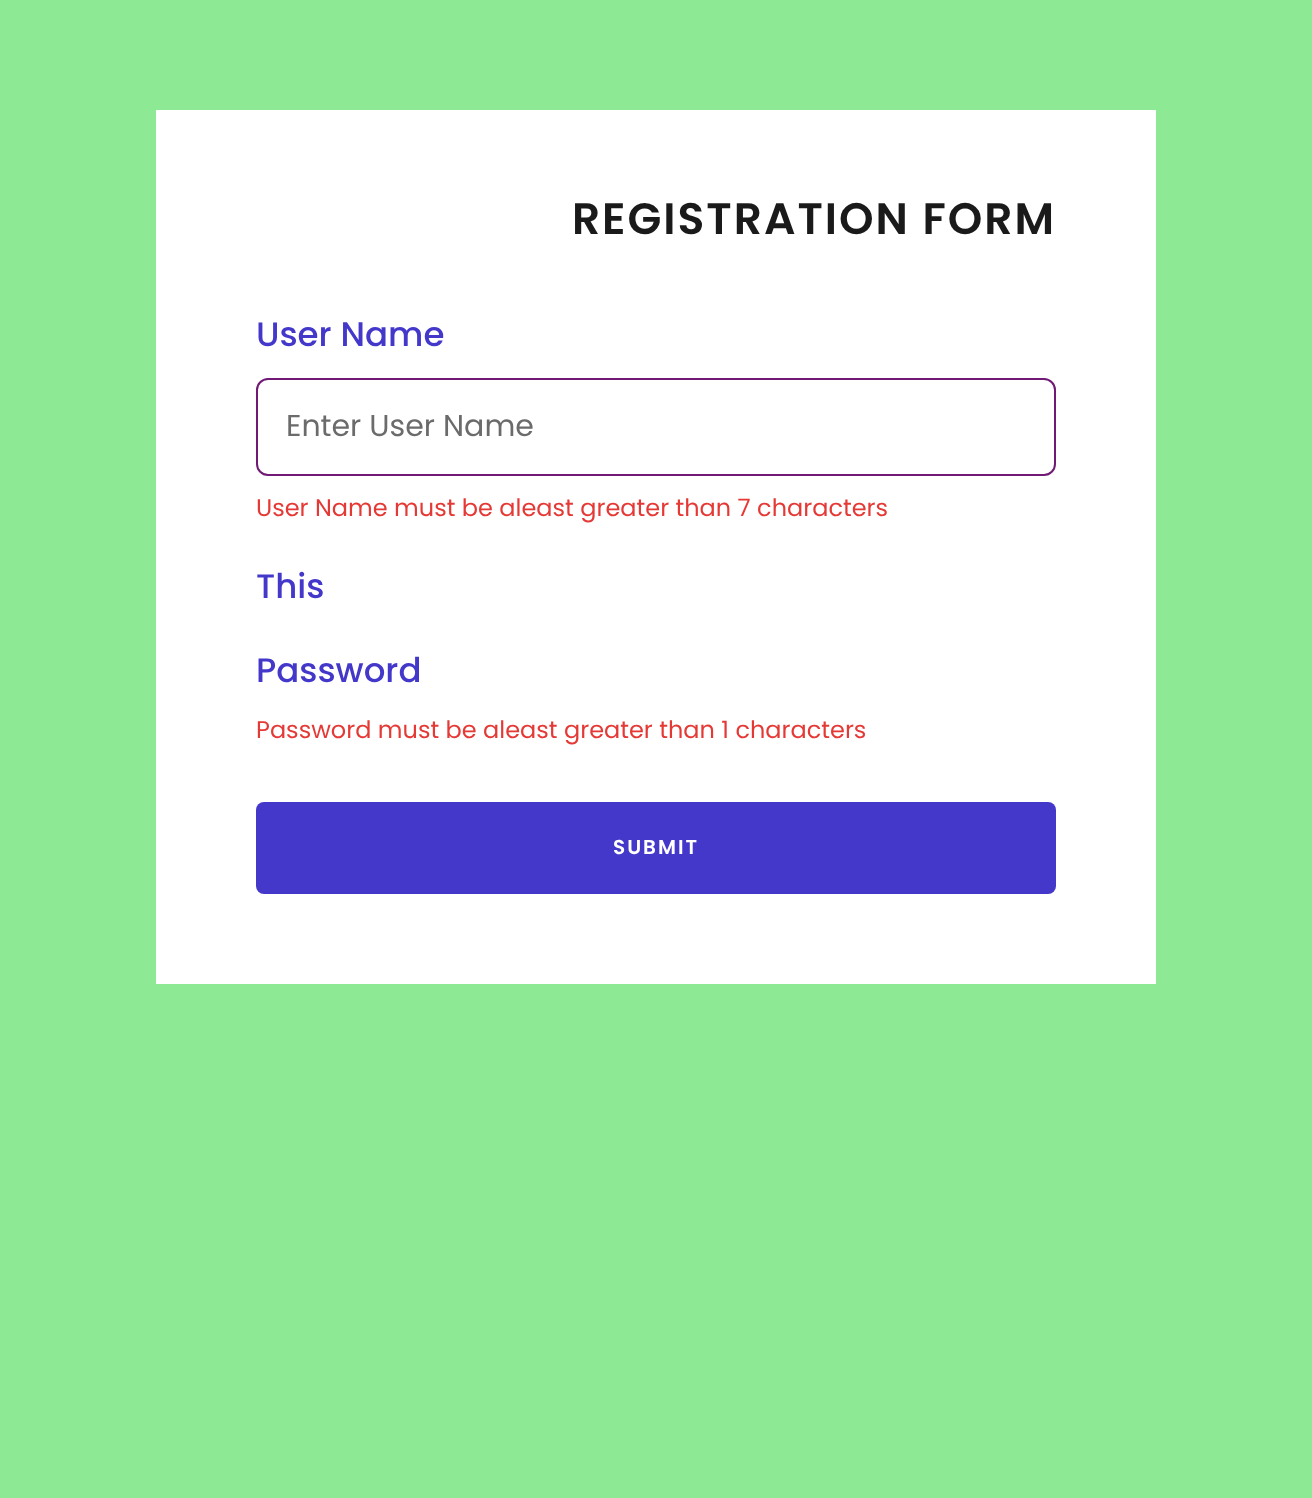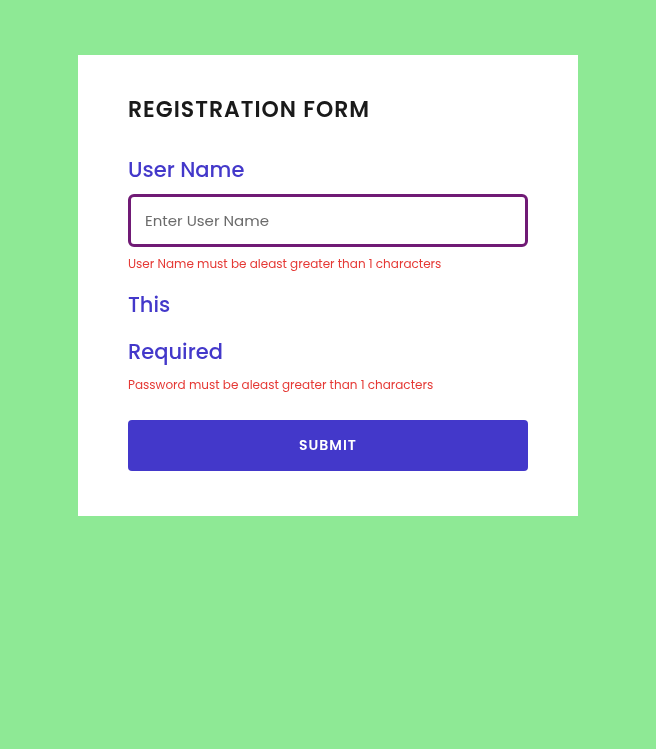--- a/index.html
+++ b/index.html
@@ -16,40 +16,40 @@
       display: flex;
       justify-content: center;
       align-items: flex-start;
     }
     .card {
       background-color: #ffffff;
       width: 500px;
       padding: 38px 50px 45px 50px;
     }
     .title {
-      text-align: left;
+      text-align: right;
       font-size: 22px;
       font-weight: 600;
       letter-spacing: 1px;
       color: #1a1a1a;
       margin-bottom: 28px;
     }
     .field-group {
       margin-bottom: 16px;
     }
     .field-label {
       color: #4338ca;
-      font-size: 21px;
+      font-size: 17px;
       font-weight: 500;
       display: block;
       margin-bottom: 9px;
     }
     .field-input {
       width: 100%;
-      border: 3px solid #701a75;
+      border: 1px solid #701a75;
       border-radius: 6px;
       padding: 12px 14px;
       font-size: 15px;
       color: #333;
       outline: none;
       background: #fff;
     }
     .field-input::placeholder {
       color: #6b6b6b;
     }
@@ -58,44 +58,44 @@
       font-size: 12px;
       margin-top: 8px;
       display: block;
     }
     .submit-btn {
       width: 100%;
       background-color: #4338ca;
       color: #ffffff;
       border: none;
       padding: 15px 0;
-      font-size: 14px;
+      font-size: 10px;
       font-weight: 600;
       letter-spacing: 1px;
       border-radius: 4px;
       cursor: pointer;
       margin-top: 10px;
     }
   </style>
 </head>
 <body>
 
 <div class="card">
   <h1 class="title">REGISTRATION FORM</h1>
 
   <div class="field-group">
     <label class="field-label">User Name</label>
     <input type="text" class="field-input" placeholder="Enter User Name" style="">
-    <span class="error-text">User Name must be aleast greater than 1 characters</span>
+    <span class="error-text">User Name must be aleast greater than 7 characters</span>
   </div>
 
   <div class="field-group">
     <label class="field-label">This</label>
   </div>
 
   <div class="field-group">
-    <label class="field-label">Required</label>
+    <label class="field-label">Password</label>
     <span class="error-text">Password must be aleast greater than 1 characters</span>
   </div>
 
 
   <button class="submit-btn">SUBMIT</button>
 </div>
 
 </body></html>

